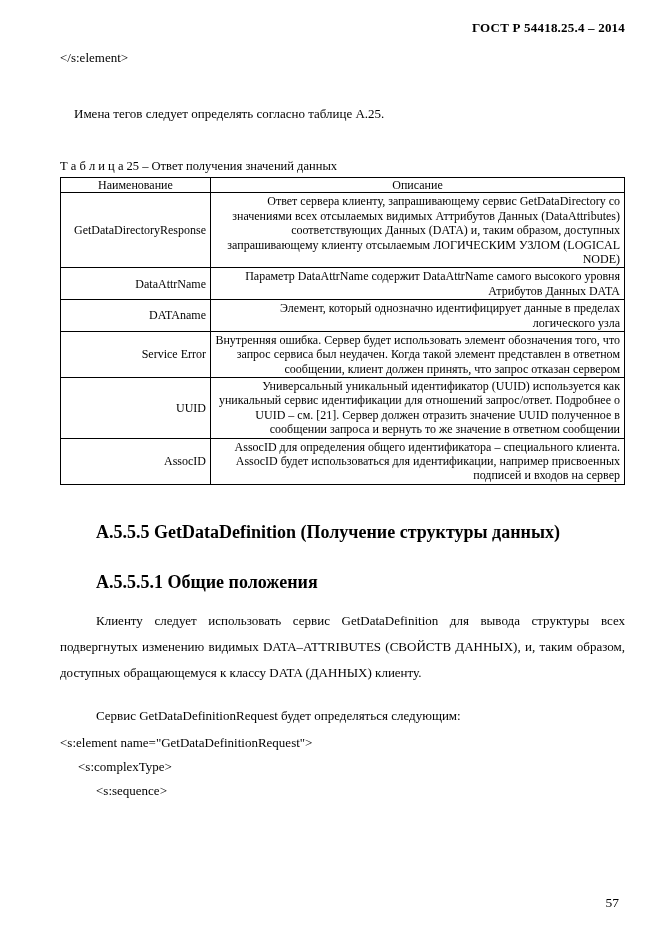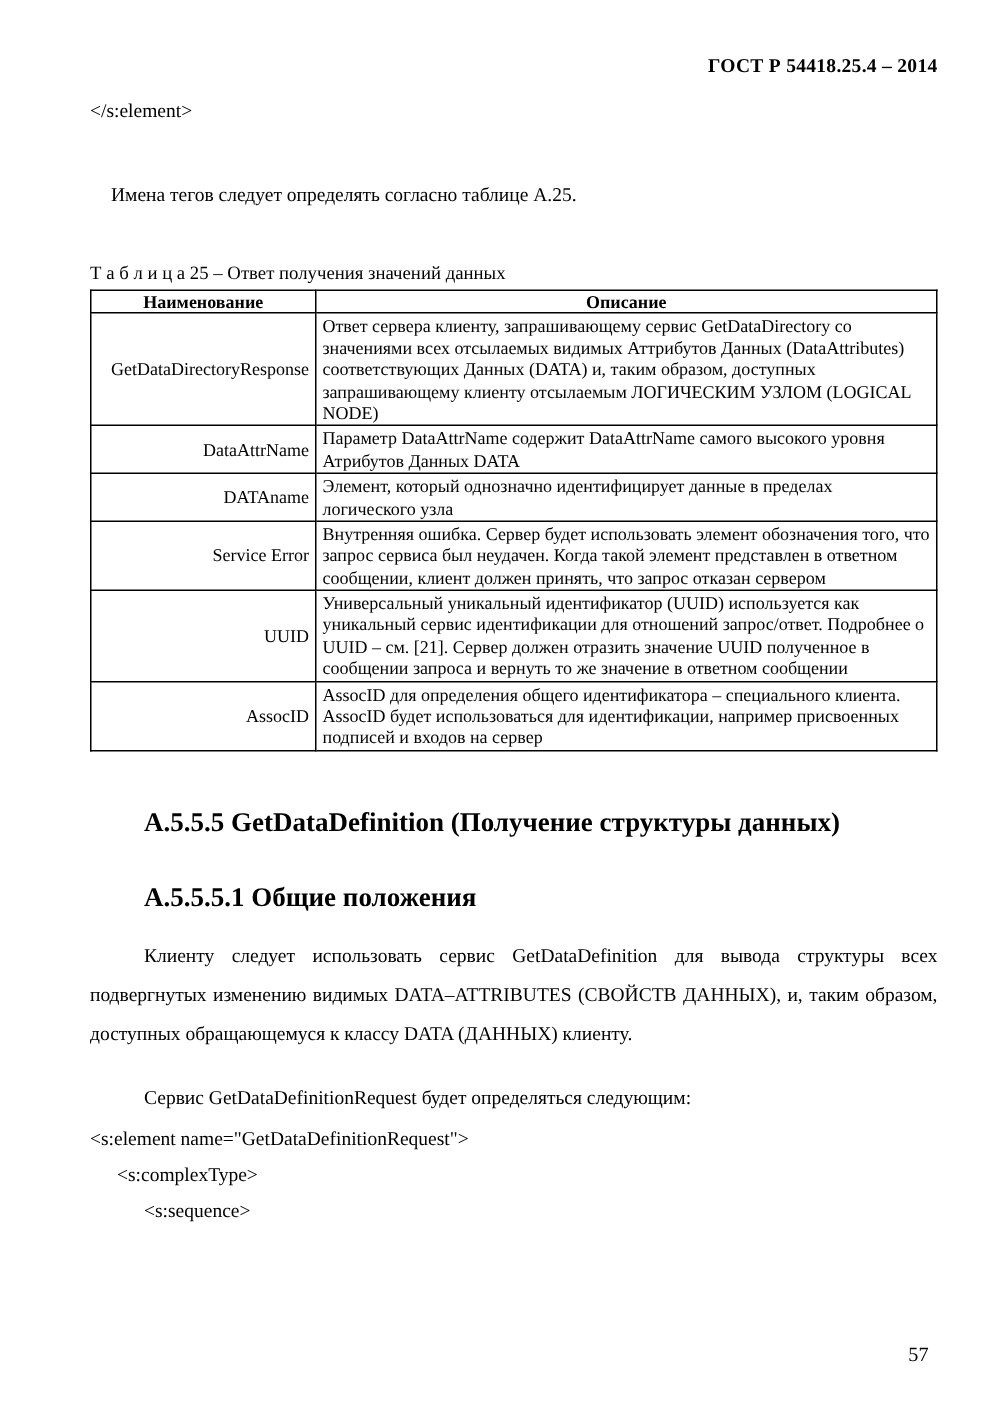--- a/index.html
+++ b/index.html
@@ -10,21 +10,21 @@
     background: #ffffff;
     color: #000000;
     font-family: "Liberation Serif", serif;
     font-size: 13px;
     overflow: hidden;
   }
   .page {
     position: relative;
     width: 100%;
     height: 100%;
-    padding: 36px 36px 0 60px;
+    padding: 20px 36px 0 60px;
   }
   .doc-header {
     font-weight: bold;
     text-align: right;
     font-size: 13px;
     letter-spacing: 0.2px;
   }
   .top-code { margin-top: 10px; font-size: 13px; }
   .intro { margin: 36px 0 0 0; text-indent: 14px; }
   .table-caption { margin-top: 37px; font-size: 12.5px; }
@@ -35,26 +35,26 @@
     font-size: 12px;
   }
   table.data-table th,
   table.data-table td {
     border: 1px solid #000;
     padding: 1px 4px;
     line-height: 1.2;
     vertical-align: middle;
   }
   table.data-table th {
-    font-weight: bold;
+    font-weight: normal;
     text-align: center;
     padding: 0 4px;
   }
   td.cell-name { text-align: right; width: 150px; }
-  td.cell-desc { text-align: left; }
+  td.cell-desc { text-align: right; }
   .section-heading {
     font-weight: bold;
     font-size: 18px;
     margin: 0;
     padding-left: 36px;
   }
   .h1 { margin-top: 37px; }
   .h2 { margin-top: 29px; }
   .p1 {
     margin: 15px 0 0 0;

